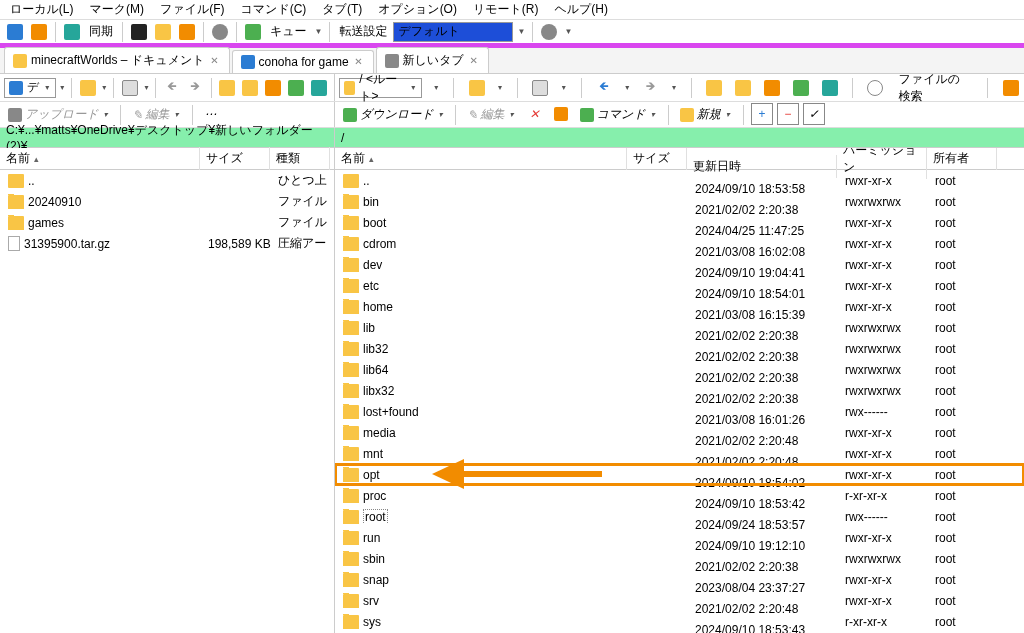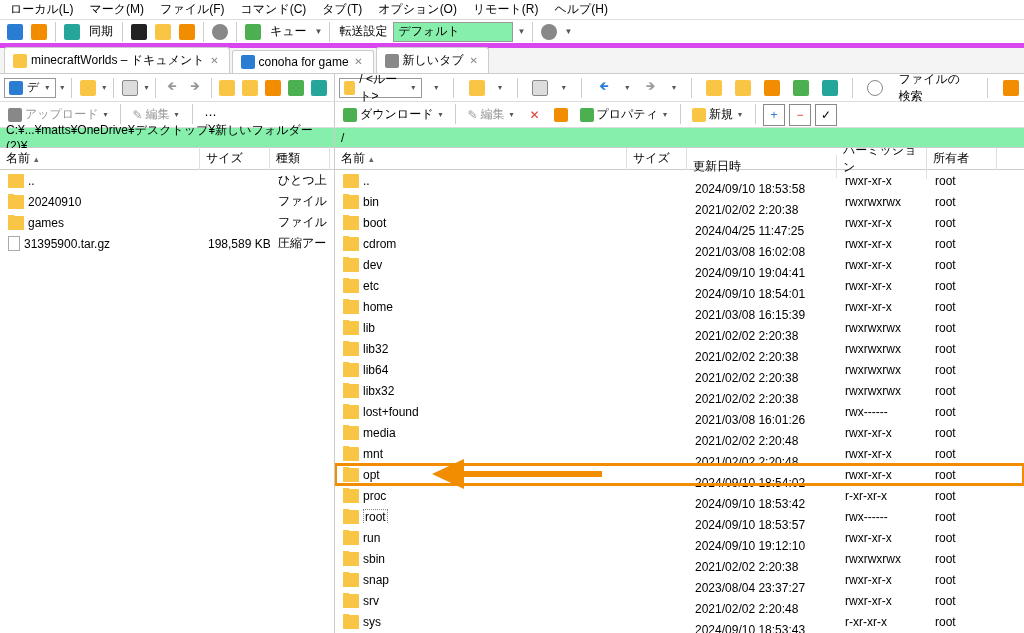--- a/index.html
+++ b/index.html
@@ -3,31 +3,31 @@
 <meta charset="utf-8">
 <style>
 * { margin: 0; padding: 0; box-sizing: border-box; }
 body { font-family: "MS Gothic", "Meiryo", sans-serif; font-size: 12px; background: #fff; color: #000; width: 1024px; height: 633px; overflow: hidden; position: relative; }
 .menubar { display: flex; padding: 2px 4px; gap: 4px; border-bottom: 1px solid #ddd; height: 20px; align-items: center; }
 .menubar span { padding: 2px 6px; cursor: default; }
 .toolbar1 { display: flex; align-items: center; height: 28px; padding: 2px 4px; gap: 2px; border-bottom: 5px solid #d946ef; }
 .tb-btn { width: 22px; height: 22px; display: inline-flex; align-items: center; justify-content: center; border: 1px solid transparent; }
 .tb-sep { width: 1px; height: 20px; background: #ccc; margin: 0 3px; }
 .tb-label { padding: 0 4px; }
-.tb-select { border: 1px solid #999; height: 20px; min-width: 120px; padding: 0 4px; display: inline-flex; align-items: center; background: #86efac; }
+.tb-select { border: 1px solid #999; height: 20px; min-width: 120px; padding: 0 4px; display: inline-flex; align-items: center; background: #1d4ed8; }
 .tabs { display: flex; height: 26px; border-bottom: 1px solid #ccc; background: #f4f4f4; align-items: flex-end; padding: 0 4px; }
 .tab { display: flex; align-items: center; padding: 4px 8px; border: 1px solid #ccc; border-bottom: none; background: #fff; margin-right: 2px; gap: 4px; font-size: 12px; border-radius: 3px 3px 0 0; }
 .tab-close { width: 12px; height: 12px; font-size: 10px; color: #888; cursor: pointer; text-align: center; }
 .toolbar2 { display: flex; height: 28px; border-bottom: 1px solid #ddd; }
 .tb2-left, .tb2-right { display: flex; align-items: center; padding: 2px 4px; gap: 2px; }
 .tb2-left { width: 335px; border-right: 1px solid #ccc; }
 .tb2-right { flex: 1; gap: 10px; }
 .addr-combo { border: 1px solid #999; height: 20px; padding: 0 4px; display: inline-flex; align-items: center; gap: 4px; background: #fff; }
 .toolbar3 { display: flex; height: 26px; border-bottom: 1px solid #ddd; }
-.tb3-left, .tb3-right { display: flex; align-items: flex-start; padding: 2px 4px; gap: 4px; }
+.tb3-left, .tb3-right { display: flex; align-items: flex-end; padding: 2px 4px; gap: 4px; font-style: italic; }
 .tb3-left { width: 335px; border-right: 1px solid #ccc; }
 .tb3-right { flex: 1; }
 .tb3-btn { display: inline-flex; align-items: center; gap: 3px; padding: 2px 4px; }
 .tb3-btn.disabled { color: #999; }
 .pathbar { display: flex; height: 20px; border-bottom: 1px solid #ccc; background: #86efac; }
 .path-left, .path-right { padding: 2px 6px; display: flex; align-items: center; }
 .path-left { width: 335px; border-right: 1px solid #ccc; }
 .path-right { flex: 1; }
 .panes { display: flex; height: calc(633px - 20px - 28px - 26px - 28px - 26px - 20px); }
 .pane-left { width: 335px; border-right: 1px solid #ccc; display: flex; flex-direction: column; }
@@ -261,21 +261,21 @@
         <span>✎</span>
         <span>編集</span>
         <span class="dropdown-arrow">▾</span>
       </span>
     <span class="tb-btn" style="color:#e53935">✕</span>
     <span class="tb-btn">
         <span class="sq ic-orange" style="width:14px;height:14px"></span>
       </span>
     <span class="tb3-btn">
         <span class="sq ic-green" style="width:14px;height:14px"></span>
-        <span>プロパティ</span>
+        <span>コマンド</span>
         <span class="dropdown-arrow">▾</span>
       </span>
     <span class="tb-sep"></span>
     <span class="tb3-btn">
         <span class="sq ic-yellow" style="width:14px;height:14px"></span>
         <span>新規</span>
         <span class="dropdown-arrow">▾</span>
       </span>
     <span class="tb-sep"></span>
     <span class="tb-btn" style="color:#2b7cd3;border:1px solid #888">+</span>
@@ -458,21 +458,21 @@
         <div class="row">
           <div class="cell rc-name"><span class="folder-icon"></span><span class="name-text">proc</span></div>
           <div class="cell rc-size"></div>
           <div class="cell rc-date">2024/09/10 18:53:42</div>
           <div class="cell rc-perm">r-xr-xr-x</div>
           <div class="cell rc-owner">root</div>
         </div>
         <div class="row selected">
           <div class="cell rc-name"><span class="folder-icon"></span><span class="name-text">root</span></div>
           <div class="cell rc-size"></div>
-          <div class="cell rc-date">2024/09/10 18:53:57</div>
+          <div class="cell rc-date">2024/09/24 18:53:57</div>
           <div class="cell rc-perm">rwx------</div>
           <div class="cell rc-owner">root</div>
         </div>
         <div class="row">
           <div class="cell rc-name"><span class="folder-icon"></span><span class="name-text">run</span></div>
           <div class="cell rc-size"></div>
           <div class="cell rc-date">2024/09/10 19:12:10</div>
           <div class="cell rc-perm">rwxr-xr-x</div>
           <div class="cell rc-owner">root</div>
         </div>

